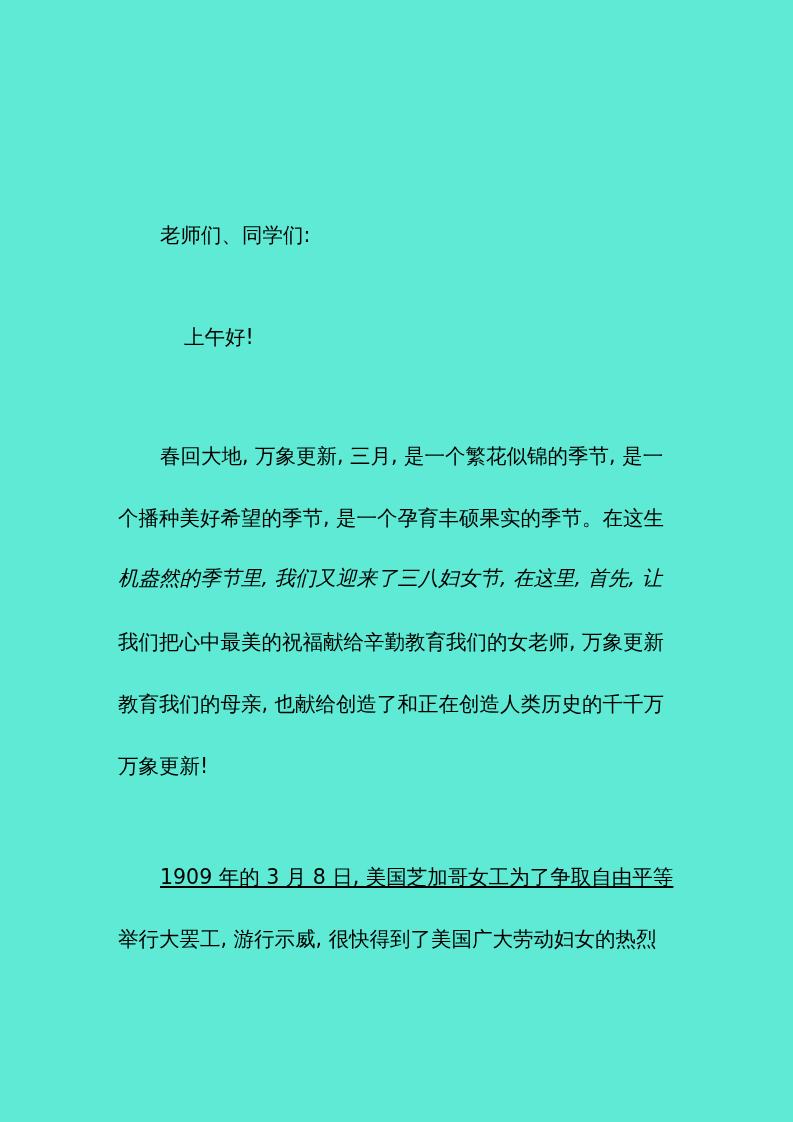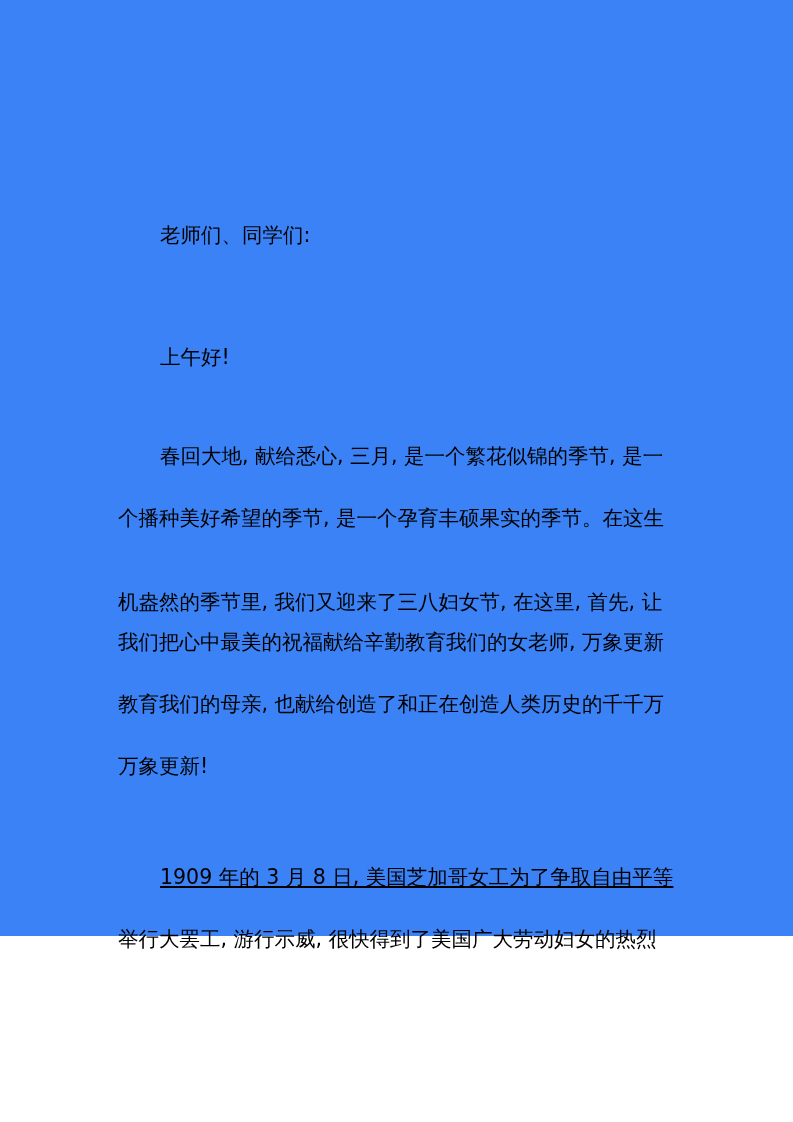--- a/index.html
+++ b/index.html
@@ -12,46 +12,46 @@
       height: 1122px;
       position: relative;
       overflow: hidden;
       font-family: "DejaVu Sans", "Liberation Sans", sans-serif;
       color: #000000;
     }
     .page {
       position: absolute;
       left: 0; top: 0;
       width: 793px;
-      height: 936px;
-      background: #3b82f6;
+      height: 1122px;
+      background: #5eead4;
     }
     .line {
       position: absolute;
       left: 118px;
       width: 570px;
       font-size: 20.5px;
       line-height: 26px;
       height: 26px;
       white-space: nowrap;
       letter-spacing: 0px;
     }
     .indent { left: 160px; width: 528px; }
   </style>
 </head>
 <body>
 
 <div class="page">
   <div class="line indent" style="top:222px;">老师们、同学们:</div>
-  <div class="line indent" style="top:344px;">上午好!</div>
+  <div class="line indent" style="top:324px;margin-left:24px;">上午好!</div>
 
   <div>
-    <div class="line indent" style="top:443px;">春回大地, 献给悉心, 三月, 是一个繁花似锦的季节, 是一</div>
+    <div class="line indent" style="top:443px;">春回大地, 万象更新, 三月, 是一个繁花似锦的季节, 是一</div>
     <div class="line" style="top:505px;">个播种美好希望的季节, 是一个孕育丰硕果实的季节。在这生</div>
-    <div class="line" style="top:589px;">机盎然的季节里, 我们又迎来了三八妇女节, 在这里, 首先, 让</div>
+    <div class="line" style="top:565px;font-style:italic;">机盎然的季节里, 我们又迎来了三八妇女节, 在这里, 首先, 让</div>
     <div class="line" style="top:629px;">我们把心中最美的祝福献给辛勤教育我们的女老师, 万象更新</div>
     <div class="line" style="top:691px;">教育我们的母亲, 也献给创造了和正在创造人类历史的千千万</div>
     <div class="line" style="top:753px;">万象更新!</div>
   </div>
 
   <div>
     <div class="line indent" style="top:864px;text-decoration:underline;">1909 年的 3 月 8 日, 美国芝加哥女工为了争取自由平等</div>
     <div class="line" style="top:926px;">举行大罢工, 游行示威, 很快得到了美国广大劳动妇女的热烈</div>
   </div>
 </div>

